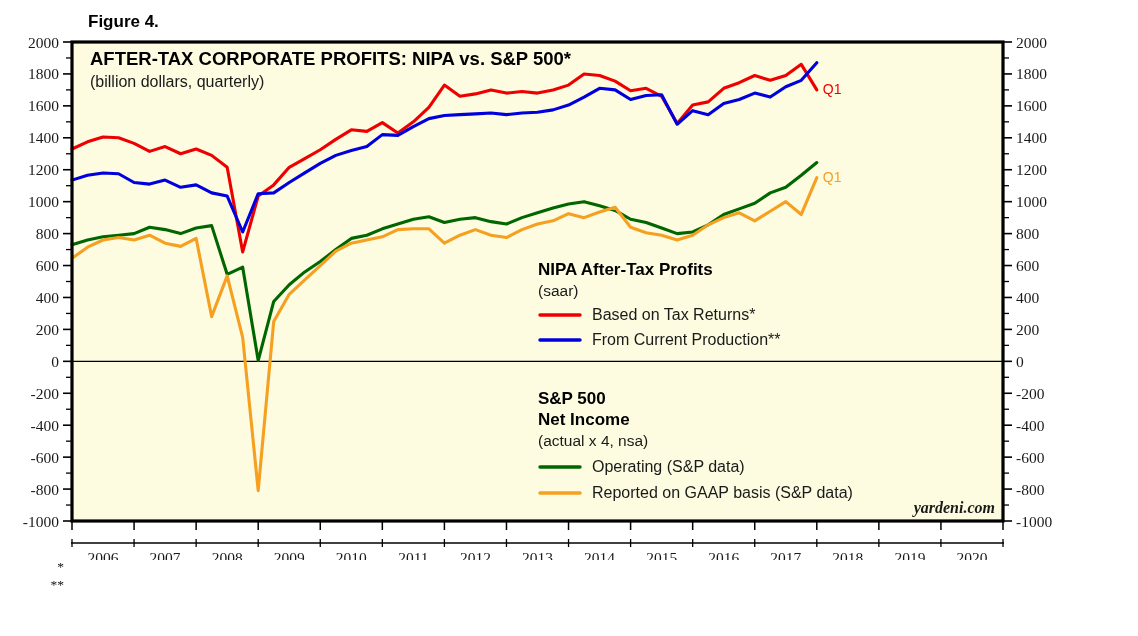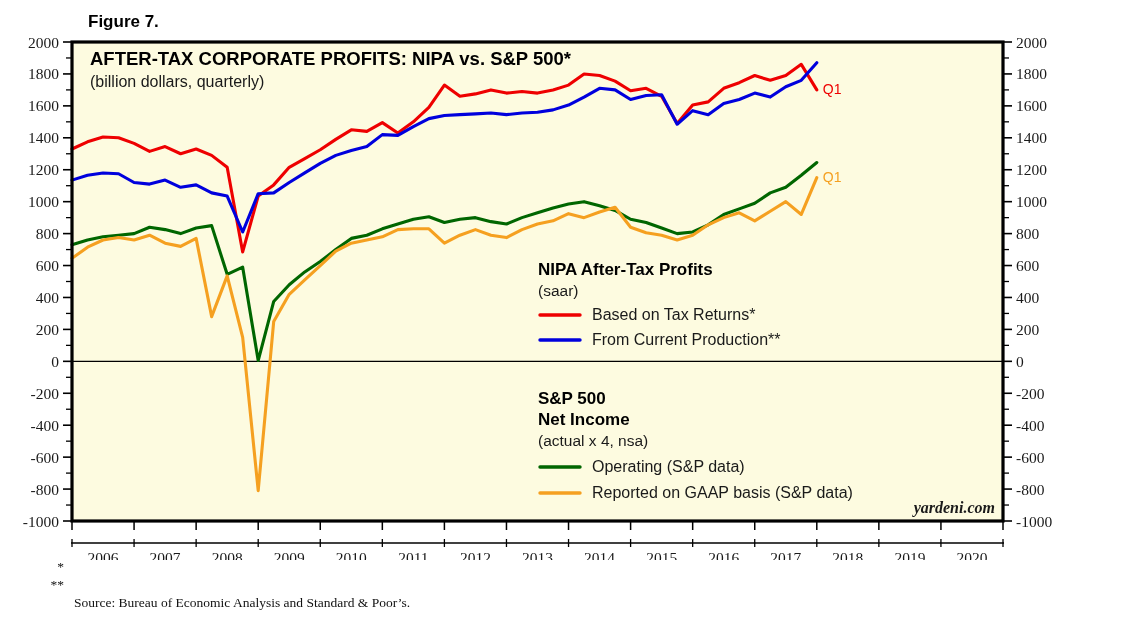--- a/index.html
+++ b/index.html
@@ -109,21 +109,21 @@
     white-space: pre;
   }
   .fn-text {
     flex: 1 1 auto;
     max-width: 930px;
   }
 </style>
 </head>
 <body>
 
-<div id="figure-label">Figure 7.</div>
+<div id="figure-label">Figure 4.</div>
 
 <div id="chart-wrap">
   <svg id="chart-svg" width="1138" height="560">
       <rect x="72" y="42" width="931" height="479" fill="#fdfbe0"></rect>
       <g>
         <line x1="63" y1="521" x2="72" y2="521" stroke="#000" stroke-width="1.6"></line>
         <line x1="1003" y1="521" x2="1012" y2="521" stroke="#000" stroke-width="1.6"></line>
         <line x1="66" y1="505.03333333333336" x2="72" y2="505.03333333333336" stroke="#000" stroke-width="1.3"></line>
         <line x1="1003" y1="505.03333333333336" x2="1009" y2="505.03333333333336" stroke="#000" stroke-width="1.3"></line>
         <line x1="63" y1="489.06666666666666" x2="72" y2="489.06666666666666" stroke="#000" stroke-width="1.6"></line>
@@ -304,17 +304,13 @@
     </svg>
 </div>
 
 <div id="footnotes">
     <div class="fn-row">
       <div class="fn-mark">*</div>
     </div>
     <div class="fn-row">
       <div class="fn-mark">**</div>
     </div>
-    <div class="fn-row">
-      <div class="fn-mark"></div>
-      <div class="fn-text">Source: Bureau of Economic Analysis and Standard &amp; Poor’s.</div>
-    </div>
   </div>
 
 </body></html>

